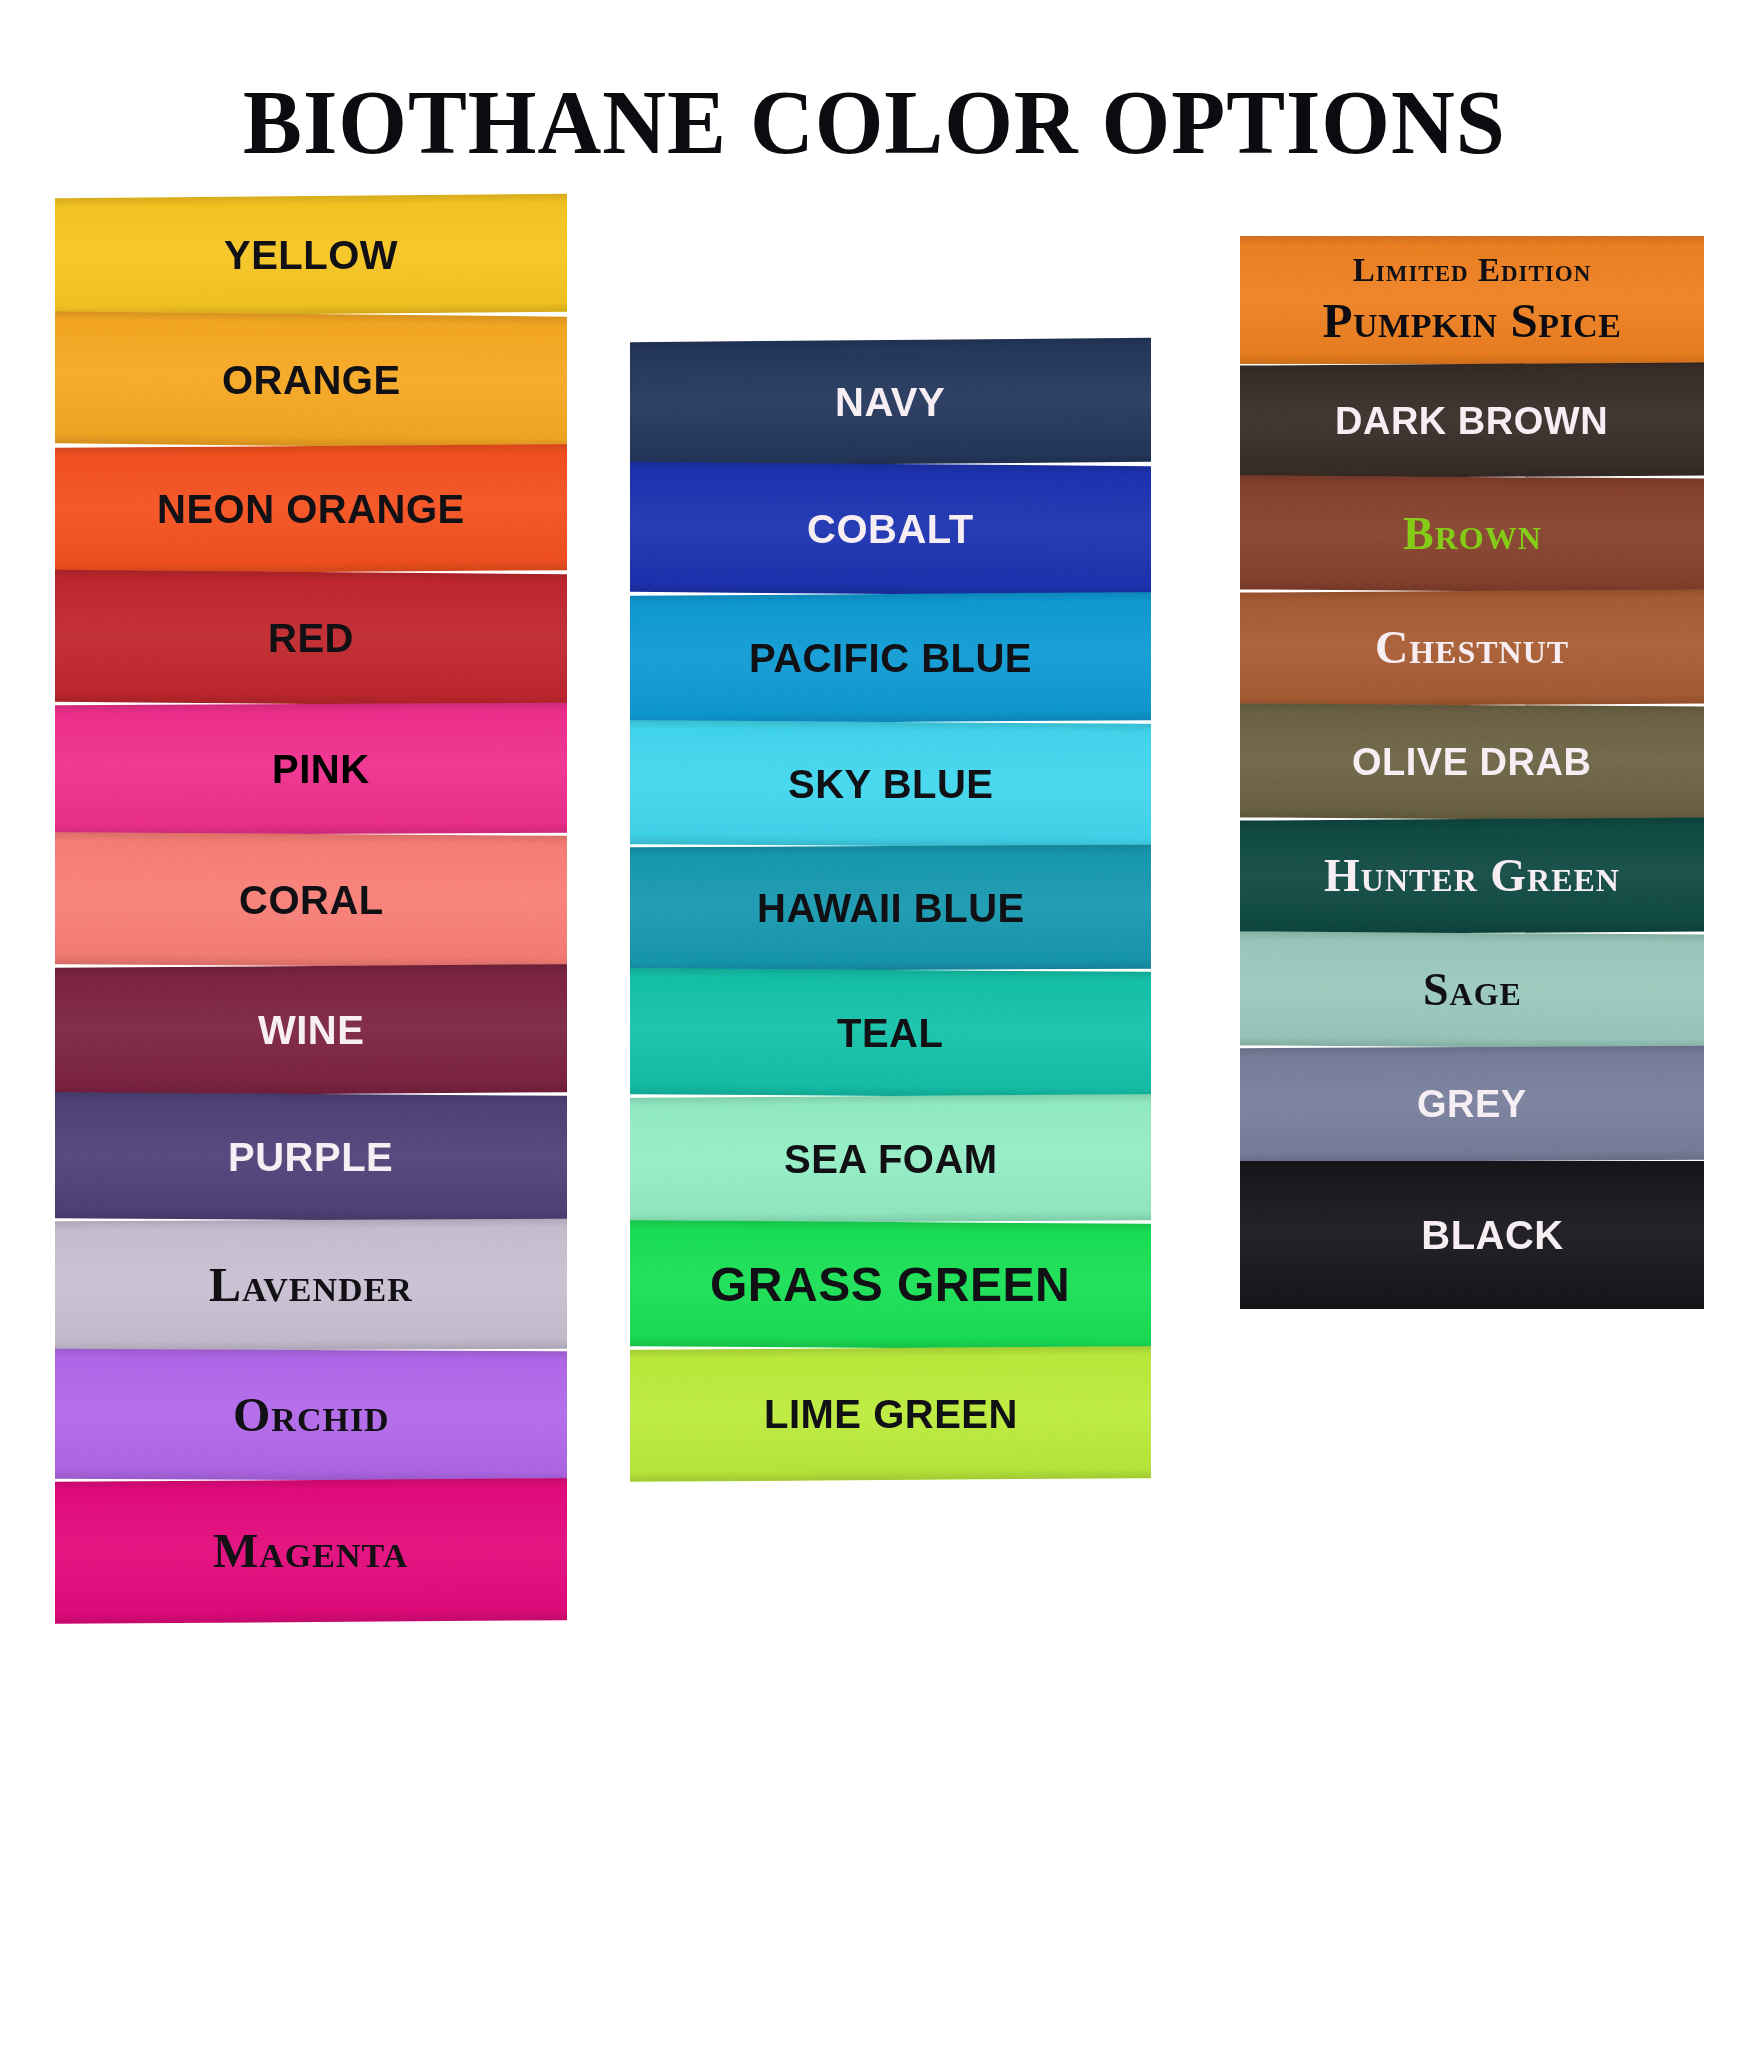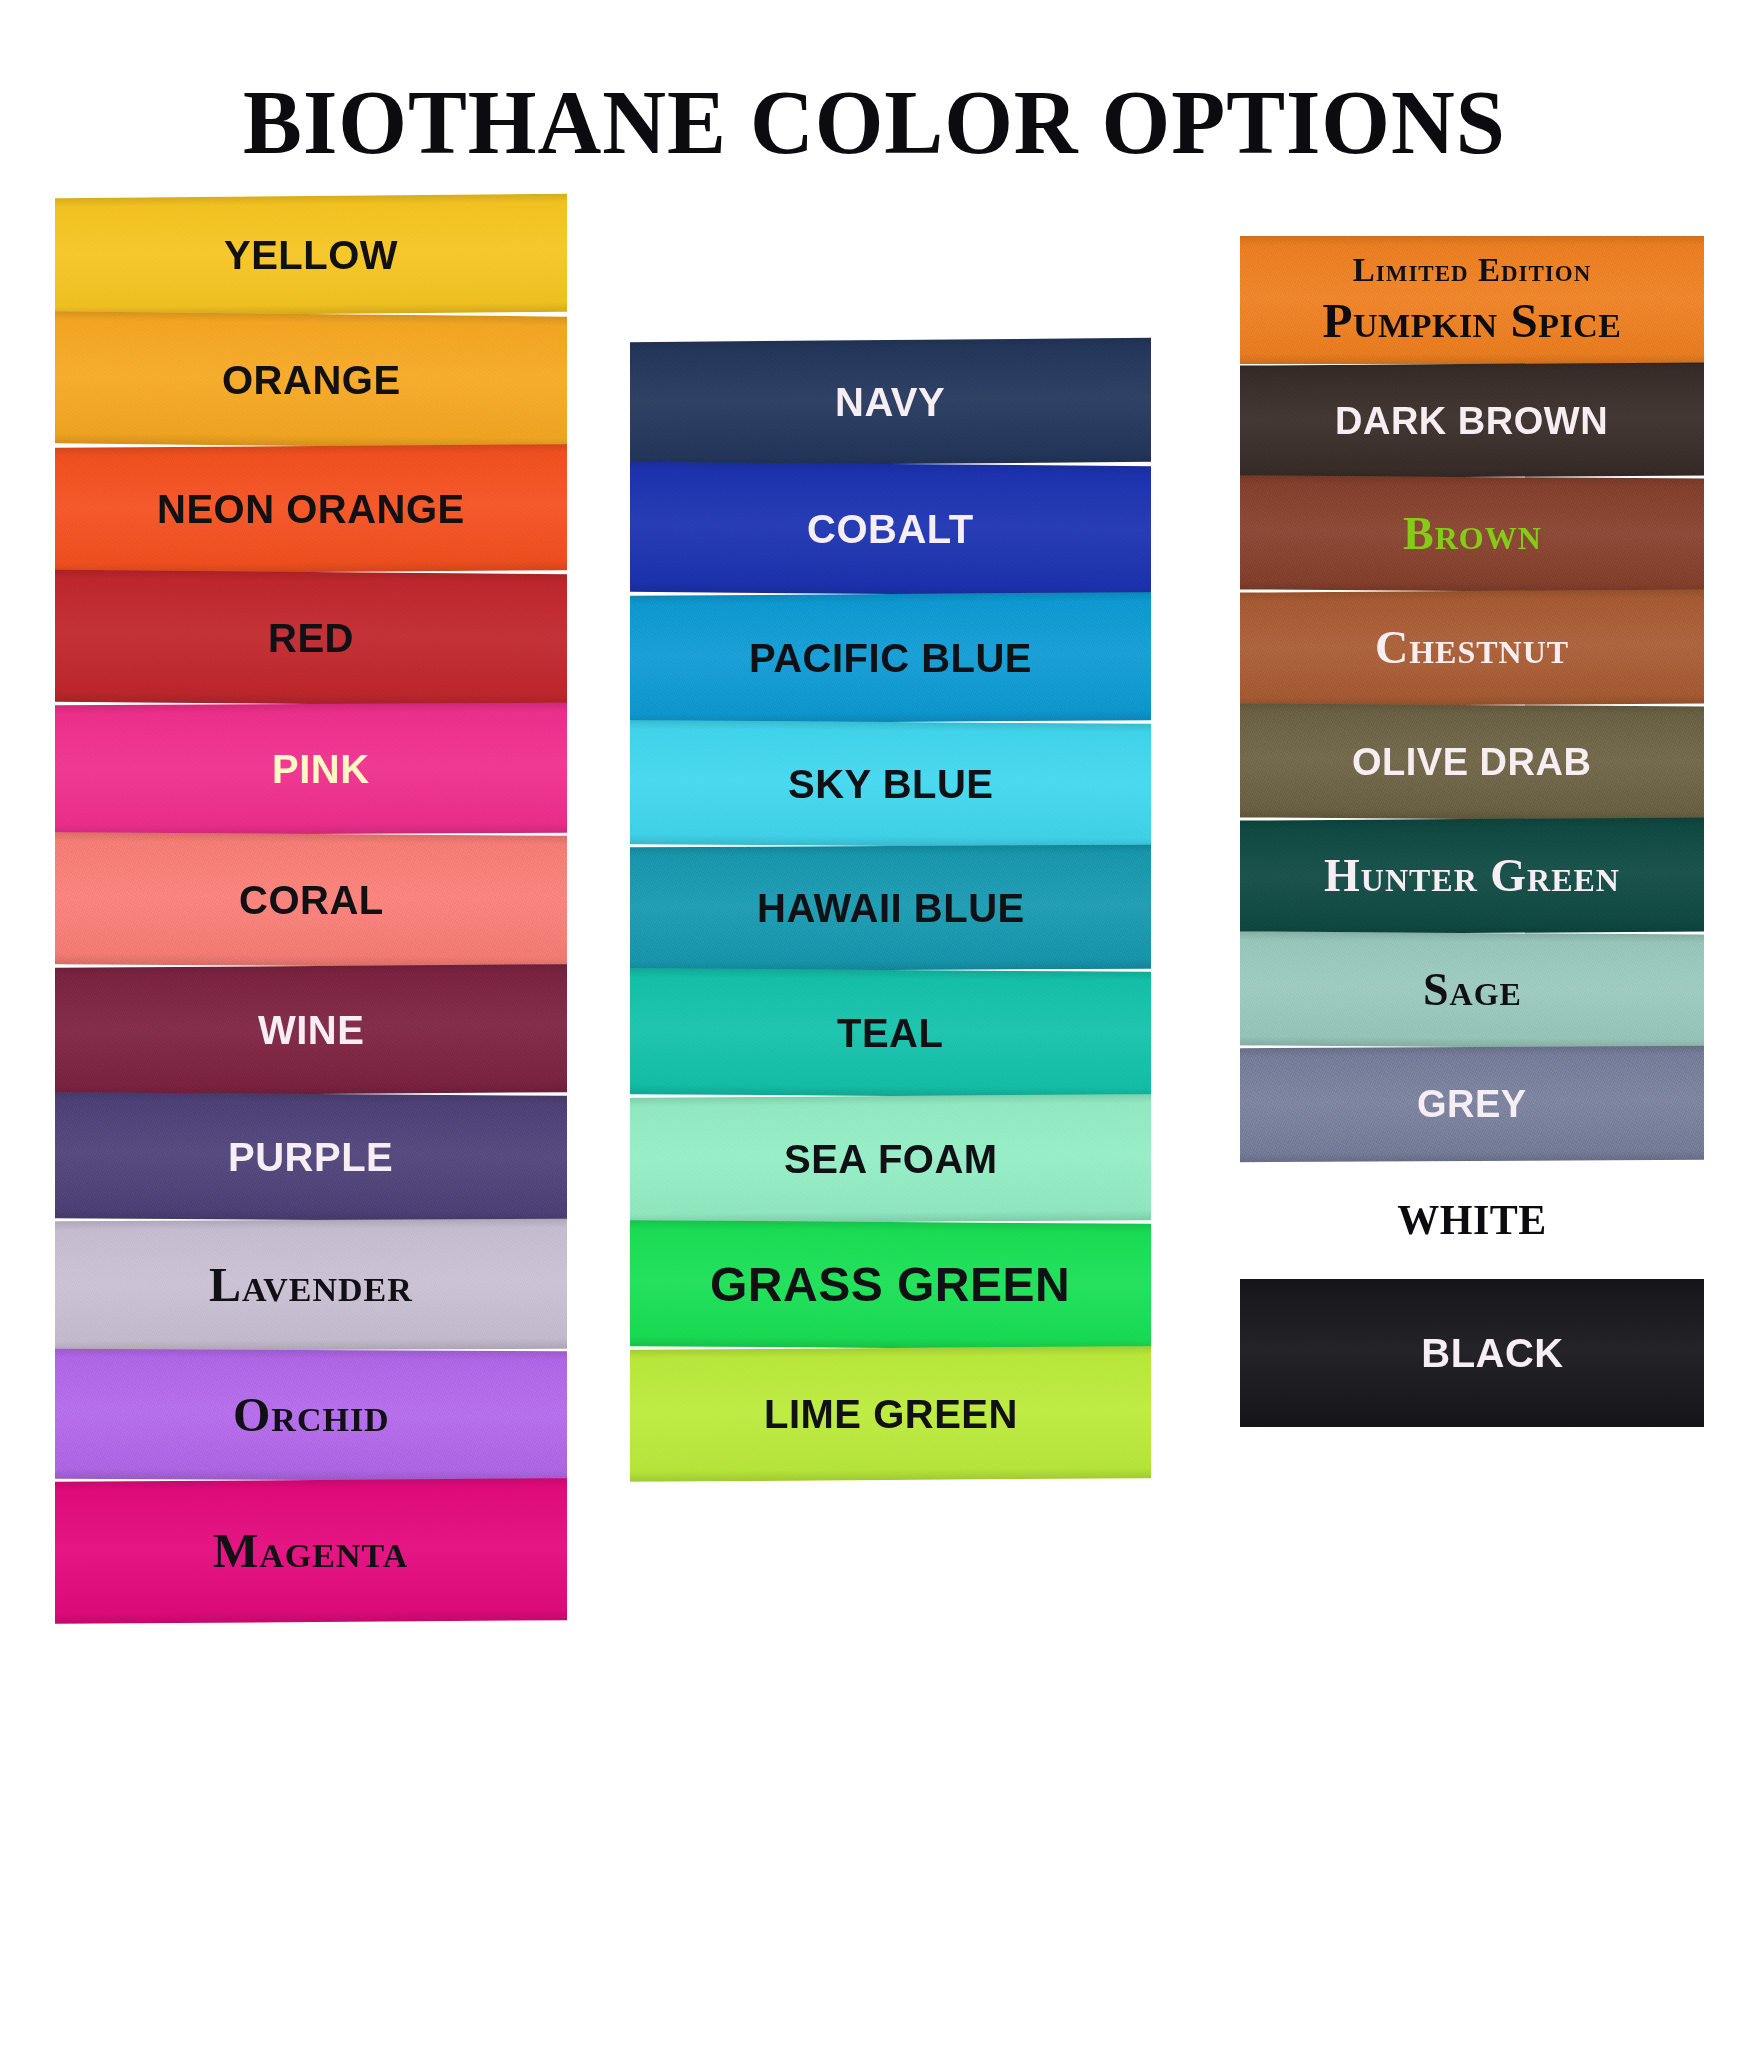--- a/index.html
+++ b/index.html
@@ -147,21 +147,21 @@
     <div class="swatch" style="background: rgb(246, 168, 34); height: 132px; transform: skewY(0.6deg);">
       <span class="swatch-label style-caps" style="color: rgb(17, 17, 21); font-size: 40px; transform: skewY(-0.6deg);">ORANGE</span>
     </div>
     <div class="swatch" style="background: rgb(244, 81, 31); height: 126px; transform: skewY(-0.4deg);">
       <span class="swatch-label style-caps" style="color: rgb(17, 17, 21); font-size: 40px; transform: skewY(0.4deg);">NEON ORANGE</span>
     </div>
     <div class="swatch" style="background: rgb(192, 39, 45); height: 132px; transform: skewY(0.5deg);">
       <span class="swatch-label style-caps" style="color: rgb(17, 17, 21); font-size: 40px; transform: skewY(-0.5deg);">RED</span>
     </div>
     <div class="swatch" style="background: rgb(239, 47, 141); height: 130px; transform: skewY(-0.3deg);">
-      <span class="swatch-label style-caps" style="color: #fef9c3; font-size: 40px; transform: skewY(0.3deg); margin-left: 20px;">PINK</span>
+      <span class="swatch-label style-caps" style="color: #000000; font-size: 40px; transform: skewY(0.3deg); margin-left: 20px;">PINK</span>
     </div>
     <div class="swatch" style="background: rgb(249, 127, 119); height: 132px; transform: skewY(0.4deg);">
       <span class="swatch-label style-caps" style="color: rgb(17, 17, 21); font-size: 40px; transform: skewY(-0.4deg);">CORAL</span>
     </div>
     <div class="swatch" style="background: rgb(125, 35, 66); height: 128px; transform: skewY(-0.4deg);">
       <span class="swatch-label style-caps" style="color: rgb(247, 238, 243); font-size: 40px; transform: skewY(0.4deg);">WINE</span>
     </div>
     <div class="swatch" style="background: rgb(78, 66, 121); height: 126px; transform: skewY(0.4deg);">
       <span class="swatch-label style-caps" style="color: rgb(247, 238, 243); font-size: 40px; transform: skewY(-0.4deg);">PURPLE</span>
     </div>
@@ -225,19 +225,16 @@
     </div>
     <div class="swatch" style="background: rgb(15, 74, 67); height: 114px; transform: skewY(-0.4deg);">
       <span class="swatch-label style-smallcaps" style="color: rgb(247, 238, 243); font-size: 46px; transform: skewY(0.4deg);">Hunter Green</span>
     </div>
     <div class="swatch" style="background: rgb(154, 201, 188); height: 114px; transform: skewY(0.4deg);">
       <span class="swatch-label style-smallcaps" style="color: rgb(17, 17, 21); font-size: 46px; transform: skewY(-0.4deg);">Sage</span>
     </div>
     <div class="swatch" style="background: rgb(120, 127, 156); height: 114px; transform: skewY(-0.3deg);">
       <span class="swatch-label style-caps" style="color: rgb(247, 238, 243); font-size: 38px; transform: skewY(0.3deg);">GREY</span>
     </div>
-    <div class="plain-entry" style="background: rgb(255, 255, 255); height: 118px;">
-      <span class="swatch-label style-serif" style="color: rgb(11, 11, 16); font-size: 42px;">WHITE</span>
-    </div>
     <div class="swatch" style="background: rgb(23, 23, 28); height: 148px; padding-left: 41px;">
       <span class="swatch-label style-caps" style="color: rgb(247, 238, 243); font-size: 40px;">BLACK</span>
     </div>
   </div>
 
 </body></html>

